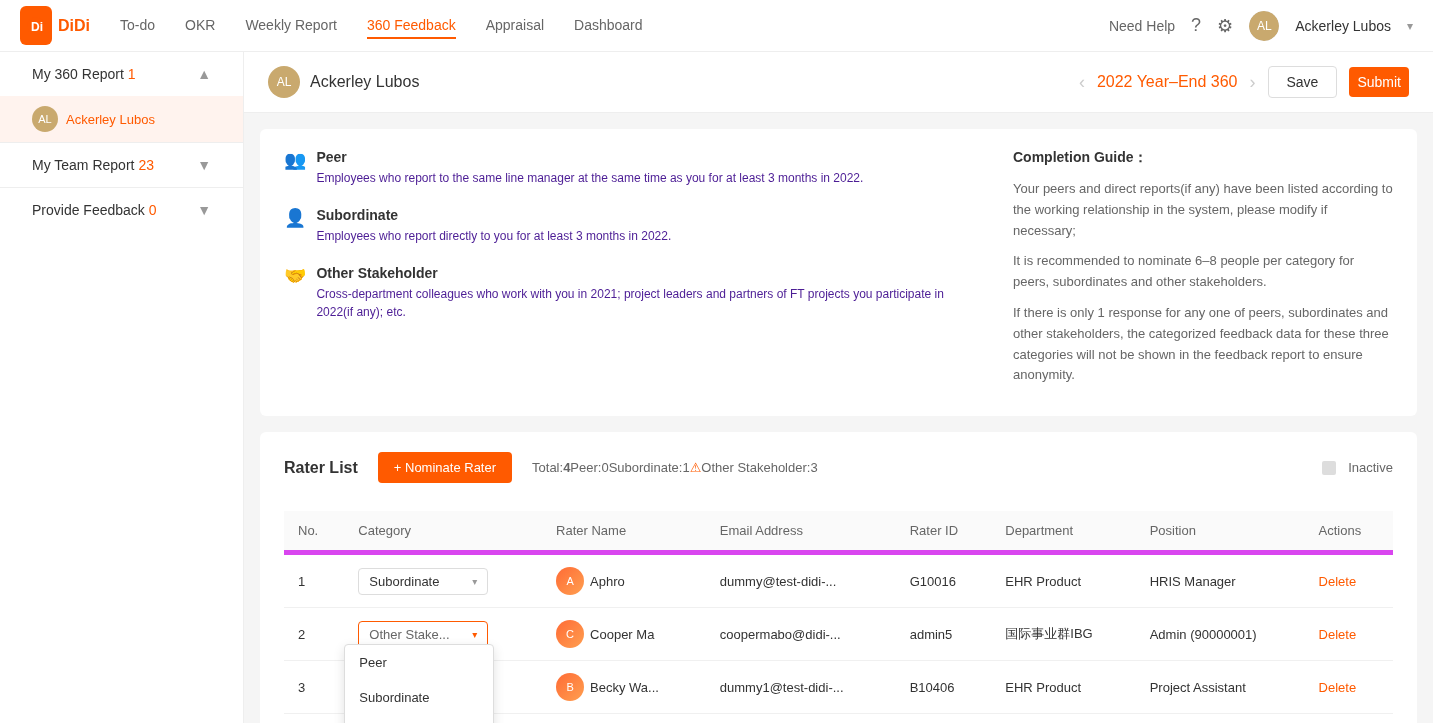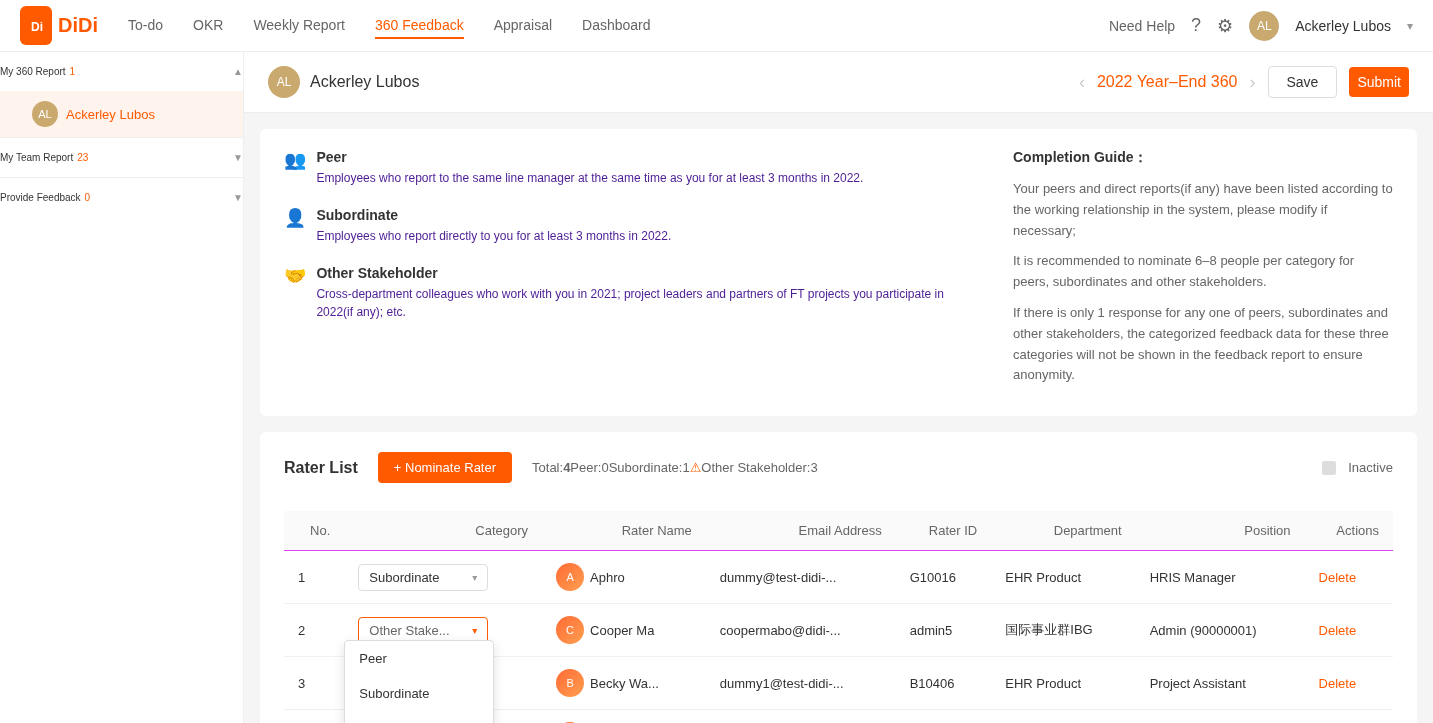--- a/index.html
+++ b/index.html
@@ -2,36 +2,36 @@
 <html><head>
   <meta charset="utf-8">
   <style>
     * { box-sizing: border-box; margin: 0; padding: 0; }
     body { font-family: -apple-system, BlinkMacSystemFont, 'Segoe UI', sans-serif; font-size: 14px; color: #333; background: #f5f5f5; }
 
     
     .top-nav { background: #fff; height: 52px; display: flex; align-items: center; padding: 0 20px; border-bottom: 1px solid #eee; gap: 0; }
     .logo { display: flex; align-items: center; gap: 6px; margin-right: 30px; }
     .logo-icon { width: 32px; height: 39px; background: #ff5a00; border-radius: 6px; display: flex; align-items: center; justify-content: center; color: white; font-weight: bold; font-size: 12px; }
-    .logo-text { color: #ff5a00; font-size: 20px; font-weight: bold; }
+    .logo-text { color: #ff5a00; font-size: 16px; font-weight: bold; }
     .nav-items { display: flex; gap: 30px; flex: 1; }
     .nav-item { color: #666; cursor: pointer; font-size: 14px; padding: 4px 0; text-decoration: none; }
     .nav-item.active { color: #ff5a00; border-bottom: 2px solid #ff5a00; }
     .nav-right { display: flex; align-items: center; gap: 16px; }
     .need-help { color: #666; font-size: 14px; cursor: pointer; text-align: right; }
     .avatar-nav { width: 30px; height: 30px; border-radius: 50%; background: #ddd; overflow: hidden; display: flex; align-items: center; justify-content: center; }
     .user-name-nav { color: #333; font-size: 14px; cursor: pointer; }
 
     
     .layout { display: flex; height: calc(100vh - 52px); }
 
     
     .sidebar { width: 244px; background: #fff; border-right: 1px solid #eee; padding: 0; overflow-y: auto; }
     .sidebar-section { padding: 0; }
-    .sidebar-header { display: flex; align-items: center; justify-content: space-between; padding: 14px 0; cursor: pointer; font-size: 10px; color: #333; font-weight: 500; }
+    .sidebar-header { display: flex; align-items: center; justify-content: space-between; padding: 14px 32px; cursor: pointer; font-size: 14px; color: #333; font-weight: 500; }
     .sidebar-header .count { color: #ff5a00; margin-left: 4px; }
     .sidebar-item { padding: 10px 16px 10px 32px; cursor: pointer; display: flex; align-items: center; gap: 8px; font-size: 13px; color: #333; }
     .sidebar-item.active { background: #fff3ee; color: #ff5a00; }
     .sidebar-avatar { width: 26px; height: 26px; border-radius: 50%; background: #ddd; overflow: hidden; display: flex; align-items: center; justify-content: center; font-size: 11px; }
     .sidebar-divider { height: 1px; background: #eee; }
 
     
     .main { flex: 1; overflow-y: auto; background: #f5f5f5; }
 
     
@@ -60,21 +60,21 @@
     .rater-header { display: flex; align-items: center; gap: 20px; margin-bottom: 28px; }
     .rater-title { font-size: 16px; font-weight: 600; color: #333; }
     .btn-nominate { background: #ff5a00; border: none; color: #fff; padding: 8px 16px; border-radius: 4px; cursor: pointer; font-size: 13px; }
     .rater-stats { display: flex; align-items: center; gap: 0; font-size: 13px; color: #666; }
     .stat-warn { color: #ff5a00; }
     .inactive-legend { display: flex; align-items: center; gap: 12px; font-size: 13px; color: #666; margin-left: auto; }
     .inactive-box { width: 14px; height: 14px; background: #ddd; border-radius: 2px; }
 
     
     .rater-table { width: 100%; border-collapse: collapse; }
-    .rater-table th { text-align: right; padding: 12px 14px; font-size: 13px; color: #666; font-weight: 500; border-bottom: 1px solid #d946ef; background: #fafafa; }
+    .rater-table th { text-align: left; padding: 12px 14px; font-size: 13px; color: #666; font-weight: 500; border-bottom: 5px solid #d946ef; background: #fafafa; }
     .rater-table td { padding: 12px 14px; font-size: 13px; color: #333; border-bottom: 1px solid #f0f0f0; vertical-align: middle; }
     .delete-btn { color: #ff5a00; cursor: pointer; background: none; border: none; font-size: 13px; }
     .rater-avatar-cell { width: 28px; height: 28px; border-radius: 50%; background: linear-gradient(135deg, #ff6b35, #ff9f50); display: inline-flex; align-items: center; justify-content: center; color: white; font-size: 11px; margin-right: 6px; }
     .rater-name-cell { display: flex; align-items: center; }
     .category-select { border: 1px solid #ddd; border-radius: 4px; padding: 5px 10px; font-size: 13px; color: #333; background: #fff; width: 130px; cursor: pointer; display: flex; align-items: center; justify-content: space-between; }
     .category-select-orange { border: 1px solid #ff5a00; border-radius: 4px; padding: 5px 10px; font-size: 13px; color: #666; background: #fff; width: 130px; cursor: pointer; display: flex; align-items: center; justify-content: space-between; position: relative; }
     .dropdown-menu { position: absolute; top: 100%; left: 0; background: #fff; border: 1px solid #ddd; border-radius: 4px; box-shadow: 0 4px 12px rgba(0,0,0,0.12); z-index: 100; min-width: 150px; }
     .dropdown-option { padding: 10px 14px; font-size: 13px; color: #333; cursor: pointer; }
     .dropdown-option.selected { font-weight: 600; color: #333; }
   </style>

